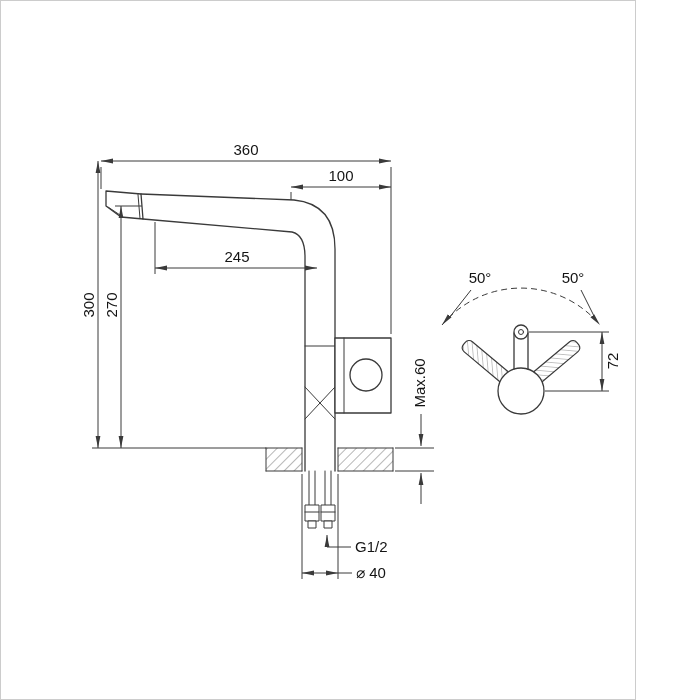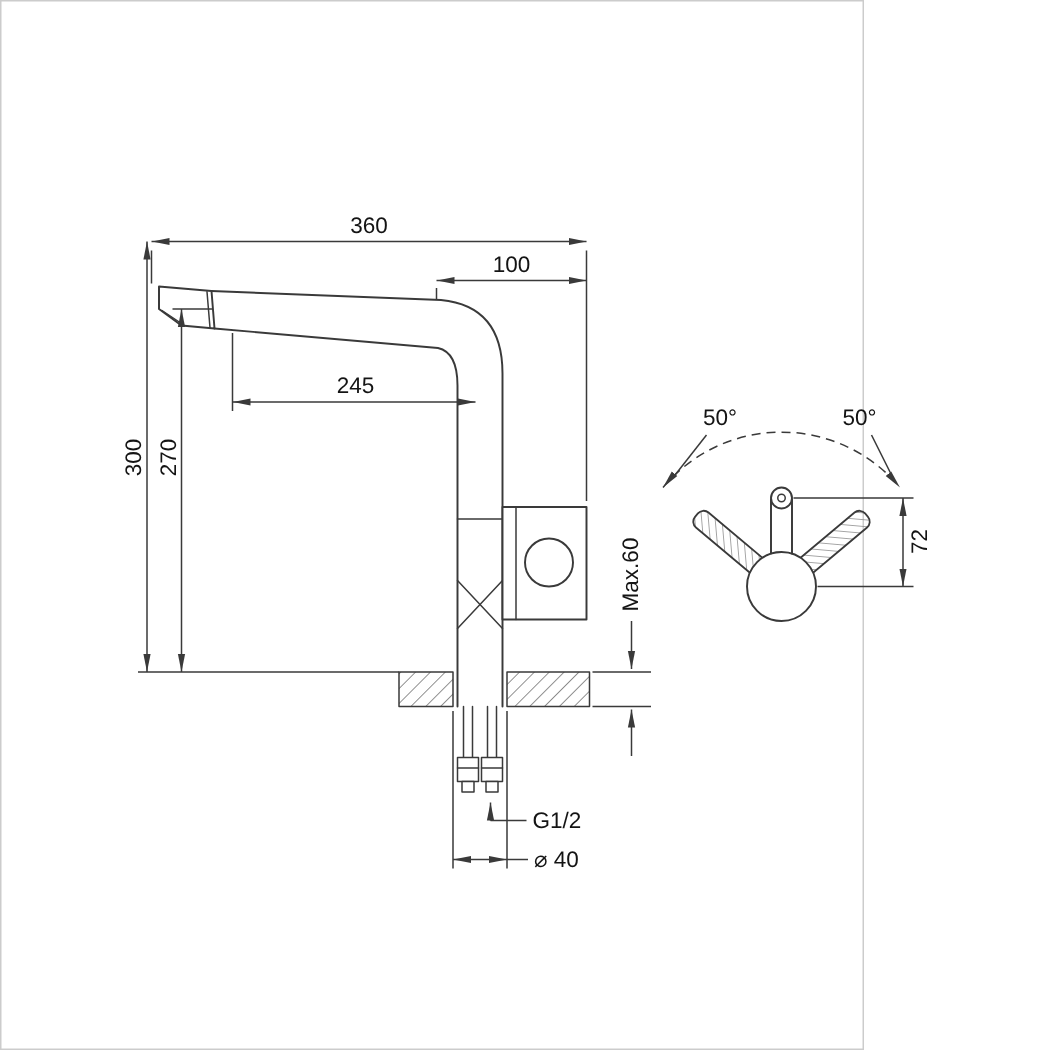--- a/index.html
+++ b/index.html
@@ -1,17 +1,17 @@
 <!DOCTYPE html>
 <html><head>
 <meta charset="utf-8">
 <style>
   html,body{margin:0;padding:0;background:#ffffff;}
   .stage{
-    position:relative;width:576px;height:700px;background:#ffffff;
+    position:relative;width:636px;height:700px;background:#ffffff;
     border:1px solid #cccccc;box-sizing:border-box;
     font-family:"Liberation Sans","DejaVu Sans",sans-serif;
   }
   svg{display:block;}
   .obj{fill:none;stroke:#3a3a3a;stroke-width:1.3;stroke-linejoin:round;stroke-linecap:round;}
   .objf{fill:#ffffff;stroke:#3a3a3a;stroke-width:1.3;stroke-linejoin:round;}
   .dim{fill:none;stroke:#3a3a3a;stroke-width:1;}
   .thin{stroke-width:1;}
   .dimtxt{font-size:15px;fill:#141414;}
 </style>

